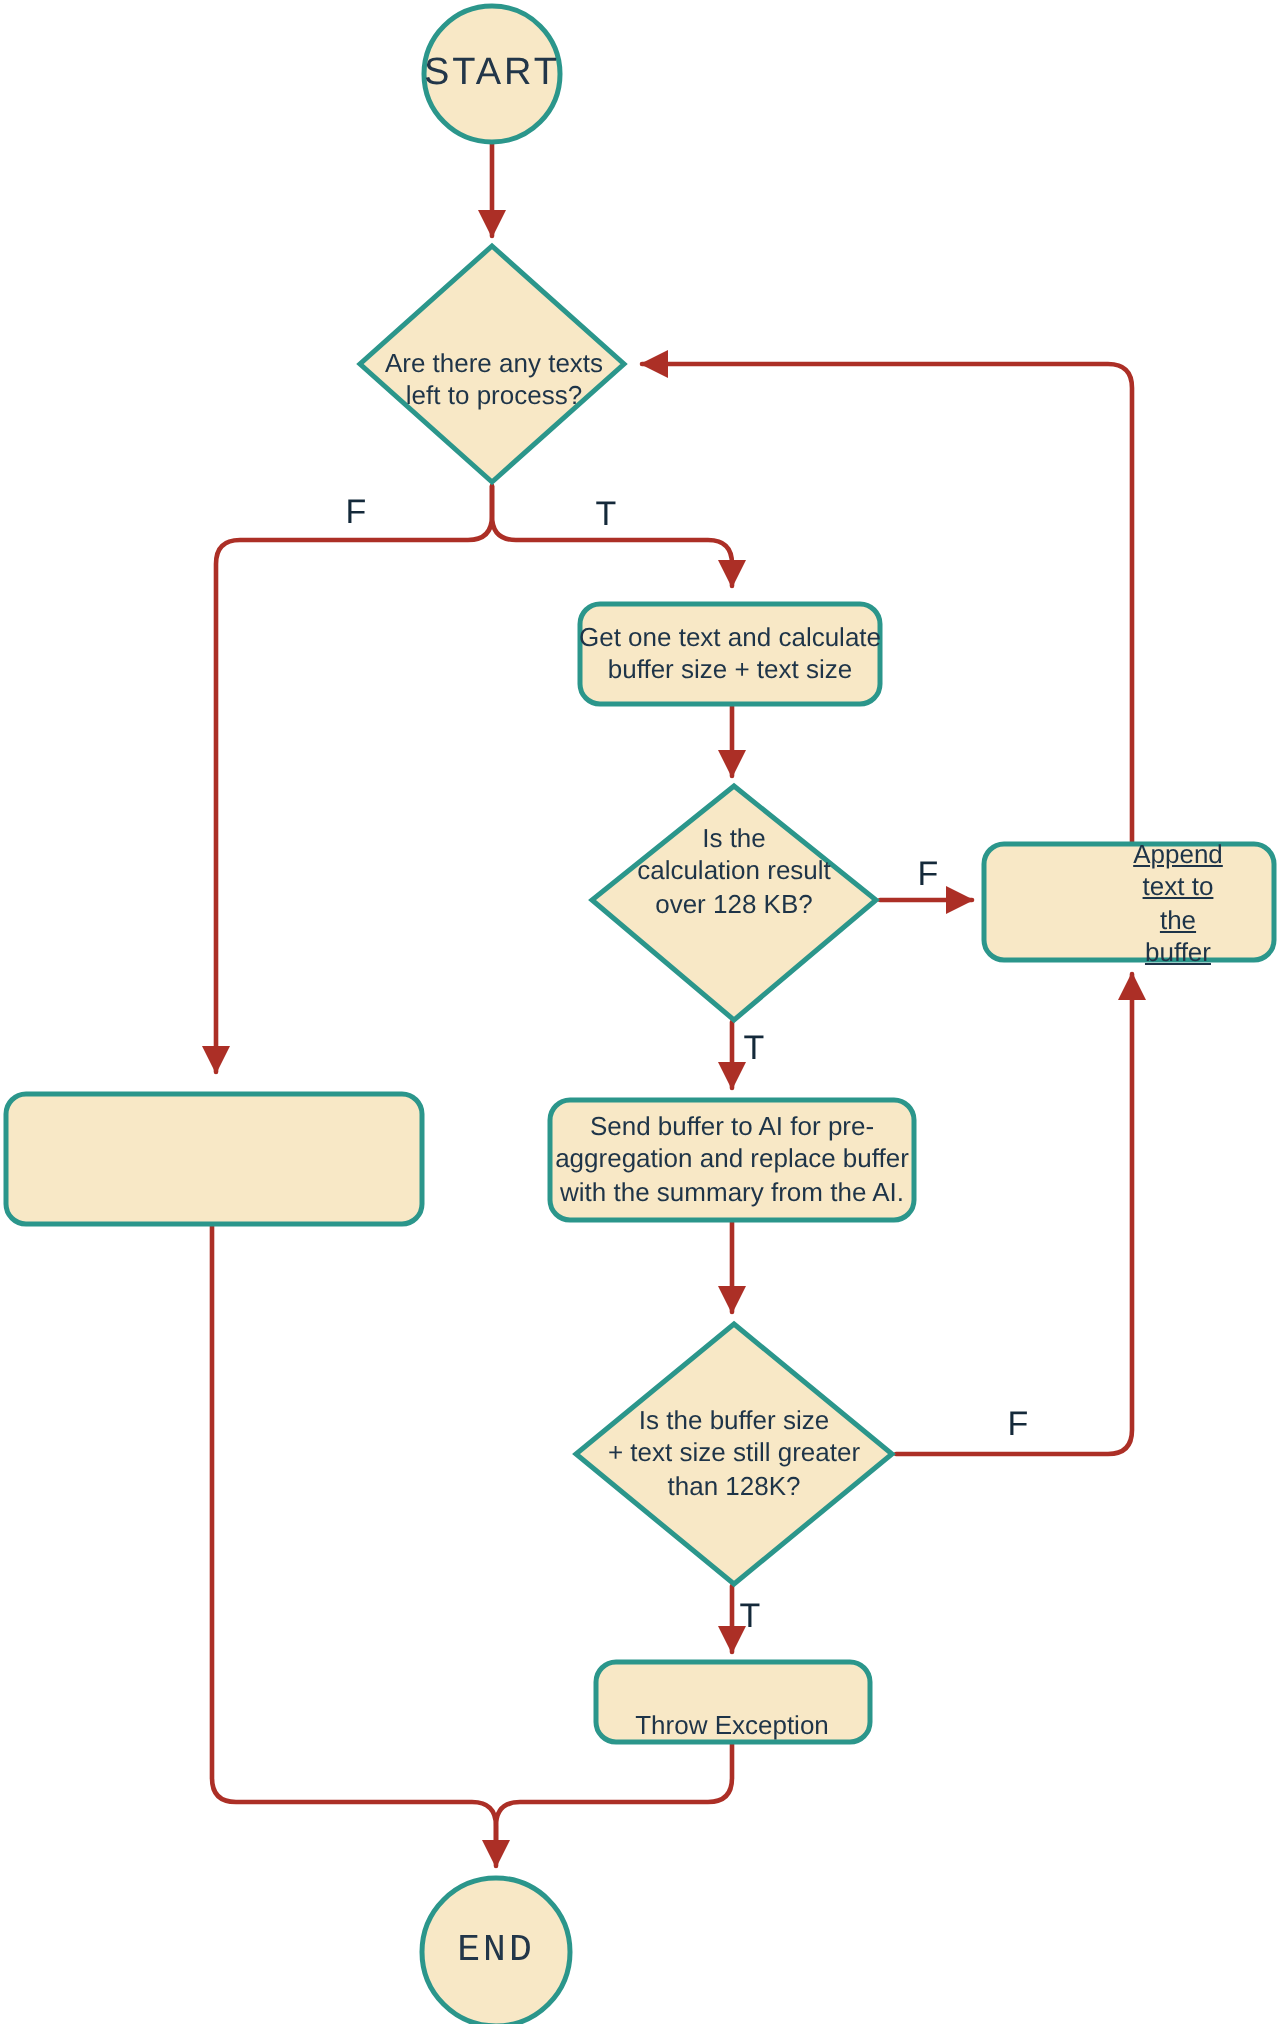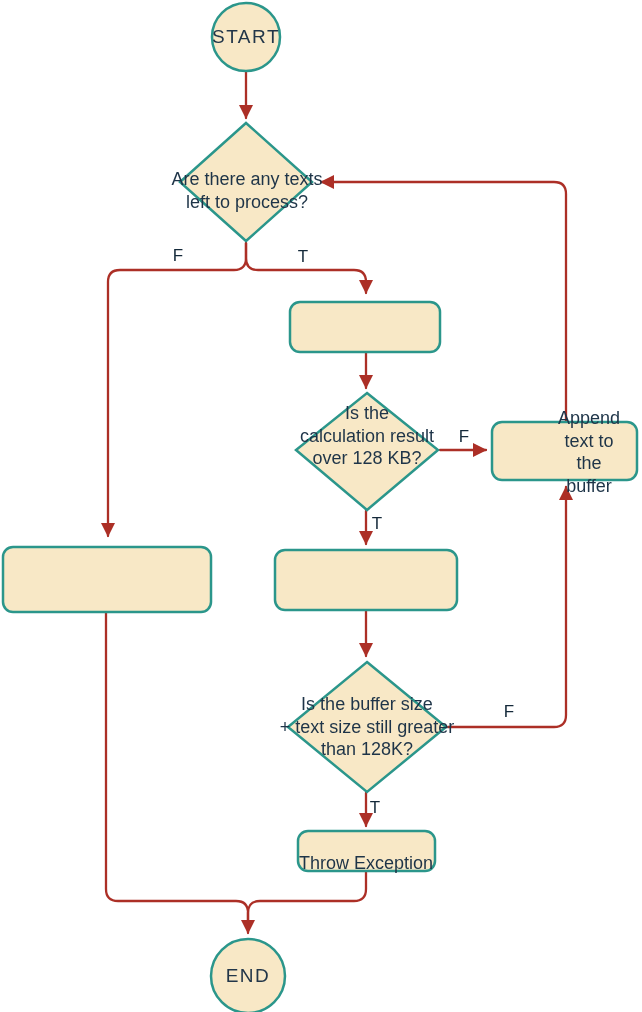--- a/index.html
+++ b/index.html
@@ -11,21 +11,21 @@
     font-family: "Liberation Sans", sans-serif;
     overflow: hidden;
   }
   .canvas svg { position: absolute; left: 0; top: 0; }
   .lbl {
     position: absolute;
     transform: translate(-50%, -50%);
     white-space: pre-line;
     text-align: center;
     color: #1e3448;
-    font-size: 18px;
+    font-size: 13px;
     line-height: 1.25;
     pointer-events: none;
   }
   .terminator-lbl {
     font-size: 19px;
     letter-spacing: 1.5px;
     color: #223649;
   }
   .branch-lbl {
     font-size: 17px;
@@ -90,37 +90,42 @@
     <rect class="node" x="298" y="831" width="137" height="40" rx="10"></rect>
 
     <circle class="node" cx="248" cy="976" r="37"></circle>
   </svg>
 
   <div class="lbl terminator-lbl" style="left:246px; top:37px;">START</div>
 
   <div class="lbl" style="left:247px; top:190px;">Are there any texts
 left to process?</div>
 
+  <div class="lbl" style="left:365px; top:327px;">Get one text and calculate
+buffer size + text size</div>
 
   <div class="lbl" style="left:367px; top:436px;">Is the
 calculation result
 over 128 KB?</div>
 
-  <div class="lbl" style="left:589px; top:452px;">Append text to the
+  <div class="lbl" style="left:589px; top:452px;text-decoration:underline;">Append text to the
 buffer</div>
 
+  <div class="lbl" style="left:366px; top:580px;">Send buffer to AI for pre-
+aggregation and replace buffer
+with the summary from the AI.</div>
 
 
   <div class="lbl" style="left:367px; top:727px;text-align:center;">Is the buffer size
 + text size still greater
 than 128K?</div>
 
   <div class="lbl" style="left:366px; top:863px;">Throw Exception</div>
 
-  <div class="lbl terminator-lbl" style="left:248px; top:976px;">END</div>
+  <div class="lbl terminator-lbl" style="left:248px; top:976px;font-family:Liberation Mono, monospace;">END</div>
 
   <div class="lbl branch-lbl" style="left:178px; top:256px;">F</div>
 
   <div class="lbl branch-lbl" style="left:303px; top:257px;">T</div>
 
   <div class="lbl branch-lbl" style="left:464px; top:437px;">F</div>
 
   <div class="lbl branch-lbl" style="left:377px; top:524px;">T</div>
 
   <div class="lbl branch-lbl" style="left:509px; top:712px;">F</div>

